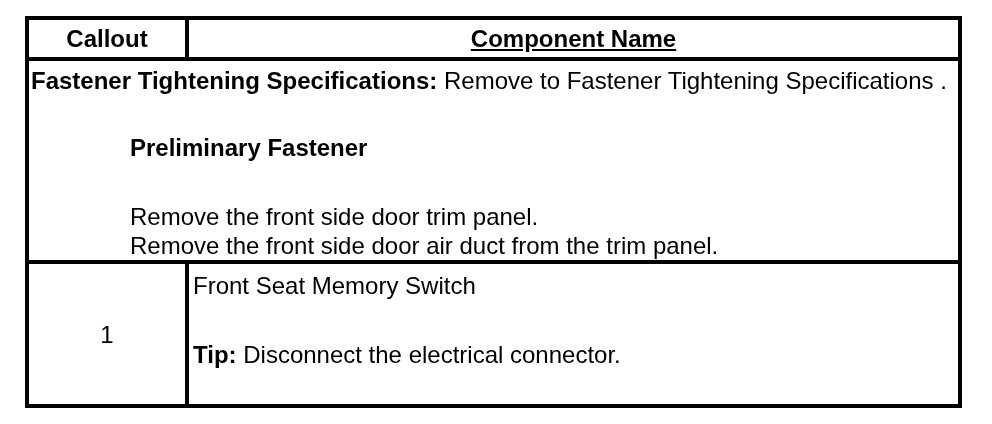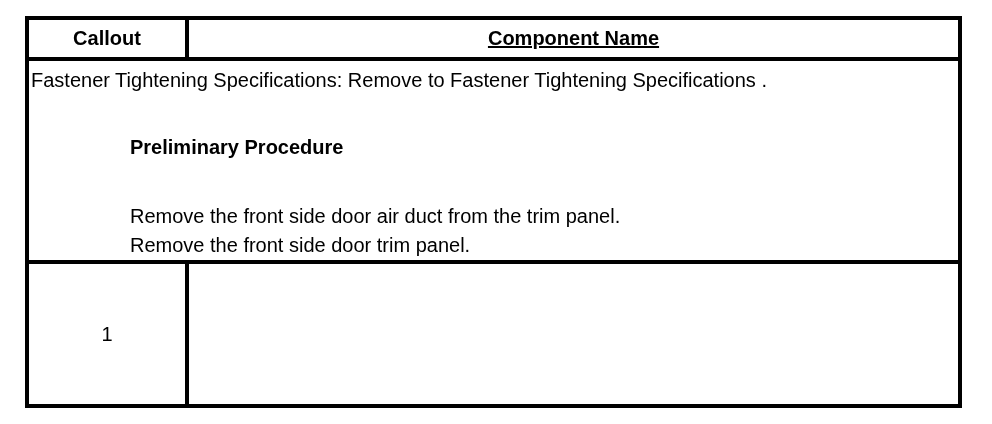--- a/index.html
+++ b/index.html
@@ -6,21 +6,21 @@
     margin: 0;
     padding: 0;
     background: #ffffff;
   }
   .page {
     position: relative;
     width: 992px;
     height: 424px;
     background: #ffffff;
     font-family: "Liberation Sans", sans-serif;
-    font-size: 20px;
+    font-size: 24px;
     line-height: 29px;
     color: #000000;
   }
   .spec-table {
     position: absolute;
     left: 25px;
     top: 16px;
     width: 937px;
     height: 392px;
     box-sizing: border-box;
@@ -53,21 +53,21 @@
     text-decoration: underline;
   }
   .row-notes {
     box-sizing: border-box;
     height: 203px;
     border-bottom: 4px solid #000000;
     padding: 5px 2px 0 2px;
     overflow: hidden;
   }
   .notes-intro { margin: 0; }
-  .notes-intro .label { font-weight: normal; }
+  .notes-intro .label { font-weight: bold; }
   .notes-preliminary {
     margin: 38px 0 0 99px;
     font-weight: bold;
   }
   .notes-steps { margin: 40px 0 0 99px; }
   .row-item {
     flex: 1;
     display: flex;
   }
   .cell-callout {
@@ -95,27 +95,31 @@
 
     <div class="row-header">
       <div class="cell-callout-header">Callout</div>
       <div class="cell-component-header">Component Name</div>
     </div>
 
     <div class="row-notes">
       <div class="notes-intro">
         <span class="label">Fastener Tightening Specifications:</span><span> Remove to Fastener Tightening Specifications .</span>
       </div>
-      <div class="notes-preliminary">Preliminary Procedure</div>
+      <div class="notes-preliminary">Preliminary Fastener</div>
       <div class="notes-steps">
+        <div>Remove the front side door trim panel.</div>
         <div>Remove the front side door air duct from the trim panel.</div>
-        <div>Remove the front side door trim panel.</div>
       </div>
     </div>
 
     <div class="row-item">
       <div class="cell-callout">1</div>
       <div class="cell-component">
+        <div>Front Seat Memory Switch</div>
+        <div class="component-tip">
+          <span class="label">Tip:</span><span> Disconnect the electrical connector.</span>
+        </div>
       </div>
     </div>
 
   </div>
 </div>
 
 </body></html>

